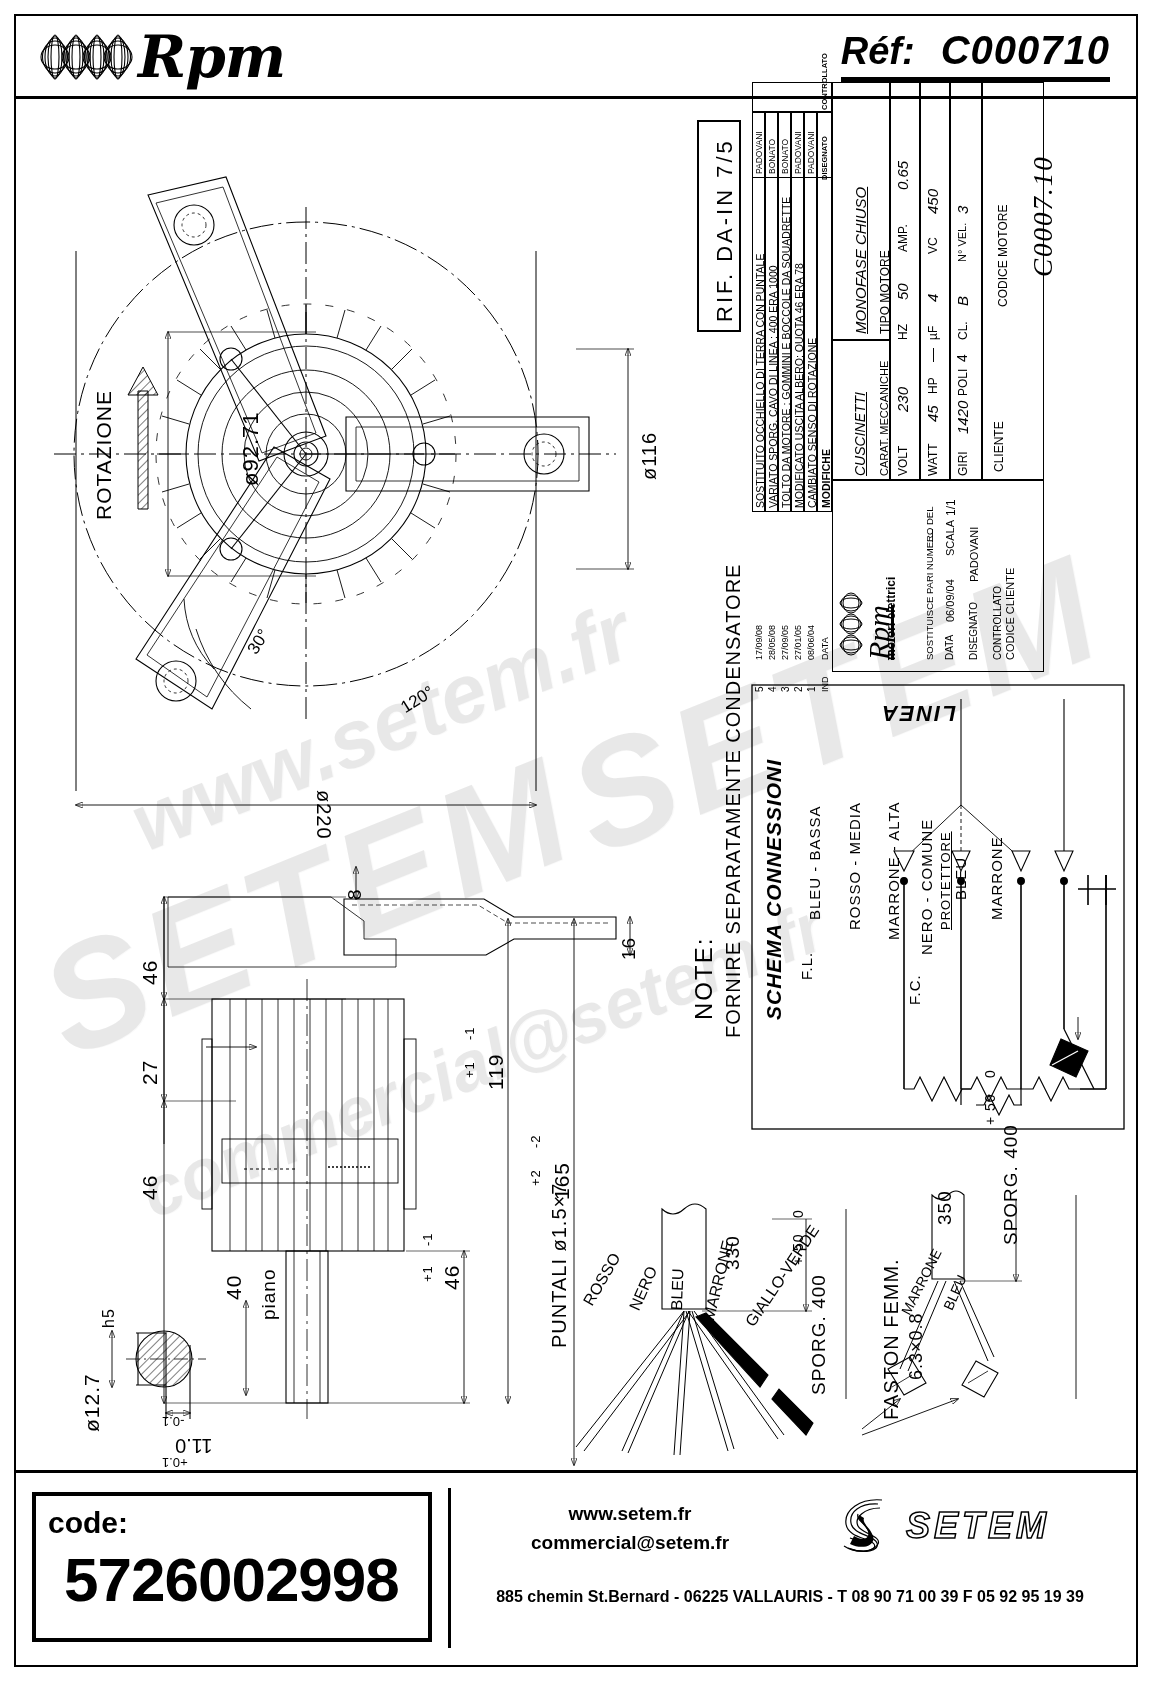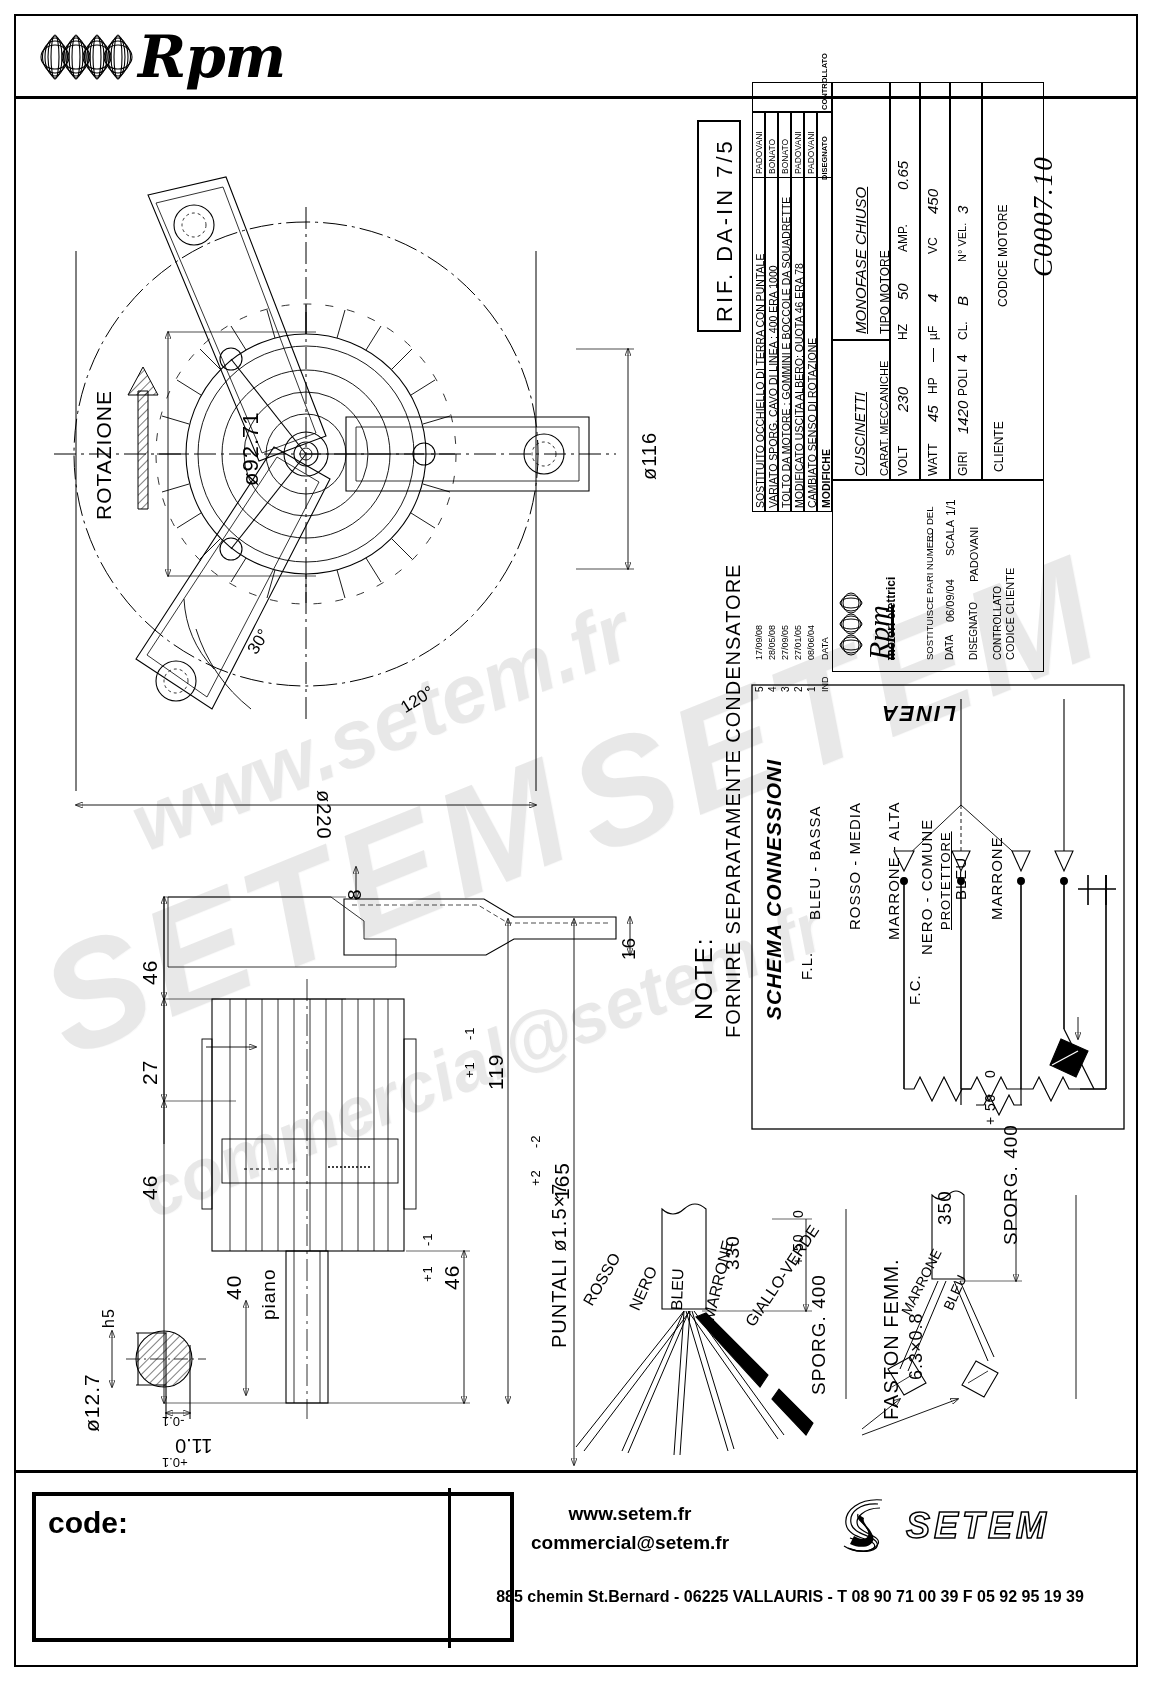--- a/index.html
+++ b/index.html
@@ -109,21 +109,21 @@
     white-space:nowrap;
     text-shadow:1px 1px 0 rgba(0,0,0,.25);
   }
 
   
   #footer-rule{
     position:absolute; left:16px; top:1470px; width:1120px; height:3px; background:#000;
   }
   #code-box{
     position:absolute; left:32px; top:1492px;
-    width:482px; height:150px;
+    width:400px; height:150px;
     border:4px solid #000; box-sizing:border-box;
     background:#fff;
   }
   #code-label{
     position:absolute; left:12px; top:10px;
     font-size:30px; font-weight:bold;
   }
   #code-value{
     position:absolute; left:28px; top:48px;
     font-size:62px; font-weight:bold; letter-spacing:-1px;
@@ -192,20 +192,24 @@
             <ellipse cx="15" cy="25" rx="7" ry="21"></ellipse>
         <ellipse cx="15" cy="25" rx="10" ry="19"></ellipse>
             <ellipse cx="15" cy="25" rx="12.5" ry="16"></ellipse>
         <ellipse cx="15" cy="25" rx="14" ry="12"></ellipse>
           </g>
         </svg>
     </div>
     <div id="logo-word">Rpm</div>
   </div>
 
+  <div id="ref-block">
+    <span id="ref-label">Réf:</span>
+    <span id="ref-value">C000710</span>
+  </div>
   <div id="header-rule"></div>
 
   <div id="drawing">
   <svg width="1120" height="1370" viewBox="0 0 1120 1370" xmlns="http://www.w3.org/2000/svg">
     <defs>
       <marker id="ar" markerWidth="9" markerHeight="7" refX="8" refY="3.5" orient="auto">
         <path d="M0,0 L9,3.5 L0,7 z" fill="none" stroke="#000" stroke-width="0.8"></path>
       </marker>
       <marker id="arb" markerWidth="9" markerHeight="7" refX="1" refY="3.5" orient="auto">
         <path d="M9,0 L0,3.5 L9,7 z" fill="none" stroke="#000" stroke-width="0.8"></path>
@@ -678,20 +682,21 @@
     <div class="wm" style="left:116px; top:680px; font-size:82px; transform:rotate(-22deg);">www.setem.fr</div>
     <div class="wm" style="left:30px; top:820px; font-size:150px; transform:rotate(-22deg); letter-spacing:8px;">SETEM</div>
     <div class="wm" style="left:118px; top:1020px; font-size:70px; transform:rotate(-22deg);">commercial@setem.fr</div>
     <div class="wm" style="left:558px; top:618px; font-size:150px; transform:rotate(-22deg); letter-spacing:8px;">SETEM</div>
   </div>
 
   <div id="footer-rule"></div>
 
   <div id="code-box">
     <div id="code-label">code:</div>
+    <div id="code-value">5726002998</div>
   </div>
   <div id="footer-sep"></div>
 
   <div id="footer-web">
     <div>www.setem.fr</div>
     <div>commercial@setem.fr</div>
   </div>
   <div id="footer-addr">885 chemin St.Bernard  -  06225 VALLAURIS  -  T 08 90 71 00 39   F 05 92 95 19 39</div>
 
   <div id="setem-logo">

